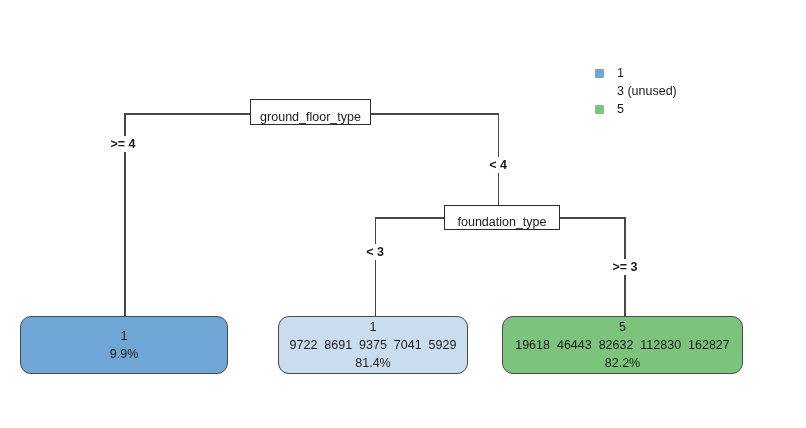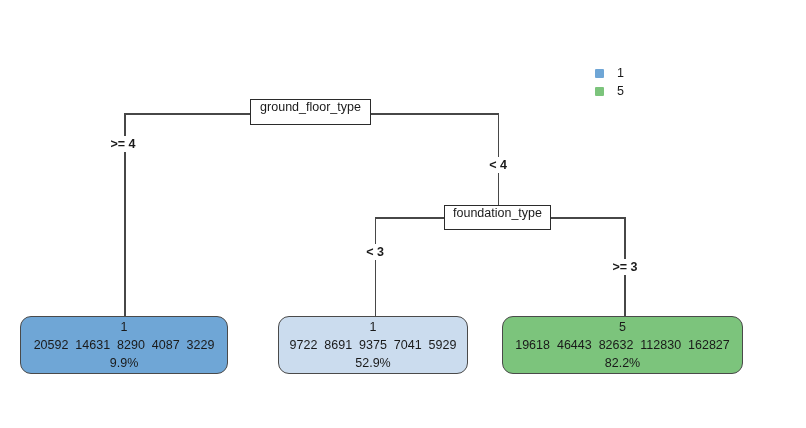--- a/index.html
+++ b/index.html
@@ -14,21 +14,21 @@
   }
   .hline { position: absolute; height: 1.5px; background: #474747; }
   .vline { position: absolute; width: 1.5px; background: #474747; }
 
   .split-box {
     position: absolute;
     box-sizing: border-box;
     background: #ffffff;
     border: 1px solid #2b2b2b;
     display: flex;
-    align-items: flex-start;
+    align-items: flex-end;
     justify-content: center;
     font-size: 12.5px;
     white-space: nowrap;
     z-index: 3;
   }
   .branch-label {
     position: absolute;
     transform: translate(-50%, -50%);
     background: #ffffff;
     padding: 1px 3px;
@@ -84,49 +84,52 @@
   <div class="vline" style="left:124px; top:113px; height:203px;"></div>
   <div class="vline" style="left:497.5px; top:113px; height:93px;"></div>
   <div class="hline" style="left:375px; top:217px; width:70px;"></div>
   <div class="hline" style="left:550px; top:217px; width:75px;"></div>
   <div class="vline" style="left:374.5px; top:217px; height:99px;"></div>
   <div class="vline" style="left:624px; top:217px; height:99px;"></div>
 
   <div class="split-box" style="left:250px; top:99px; width:121px; height:26px;">
     <span>ground_floor_type</span>
   </div>
-  <div class="split-box" style="left:444px; top:205px; width:107px; height:25px;">
+  <div class="split-box" style="left:444px; top:205px; width:116px; height:25px;">
     <span>foundation_type</span>
   </div>
 
   <div class="branch-label" style="left:123px; top:144px;">&gt;= 4</div>
   <div class="branch-label" style="left:498px; top:165px;">&lt; 4</div>
   <div class="branch-label" style="left:375px; top:252px;">&lt; 3</div>
   <div class="branch-label" style="left:625px; top:267px;">&gt;= 3</div>
 
   <div class="leaf" style="left: 20px; width: 208px; background: rgb(111, 166, 214);">
     <span class="cls">1</span>
-    <span class="counts">20592  14631  8290  4087  3229</span>
     <span class="pct">9.9%</span>
   </div>
   <div class="leaf" style="left: 278px; width: 190px; background: rgb(203, 220, 238);">
     <span class="cls">1</span>
     <span class="counts">9722  8691  9375  7041  5929</span>
-    <span class="pct">52.9%</span>
+    <span class="pct">81.4%</span>
   </div>
   <div class="leaf" style="left: 502px; width: 241px; background: rgb(124, 196, 124);">
     <span class="cls">5</span>
     <span class="counts">19618  46443  82632  112830  162827</span>
     <span class="pct">82.2%</span>
   </div>
 
   <div class="legend">
     <div class="legend-row">
       <span class="legend-swatch" style="background: rgb(111, 166, 214);"></span>
       <span class="legend-label">1</span>
     </div>
     <div class="legend-row">
+      <span class="legend-swatch" style="visibility: hidden;"></span>
+      <span class="legend-label">3 (unused)</span>
+    </div>
+    <div class="legend-row">
       <span class="legend-swatch" style="background: rgb(124, 196, 124);"></span>
       <span class="legend-label">5</span>
     </div>
   </div>
 
 </div>
 
 </body></html>

